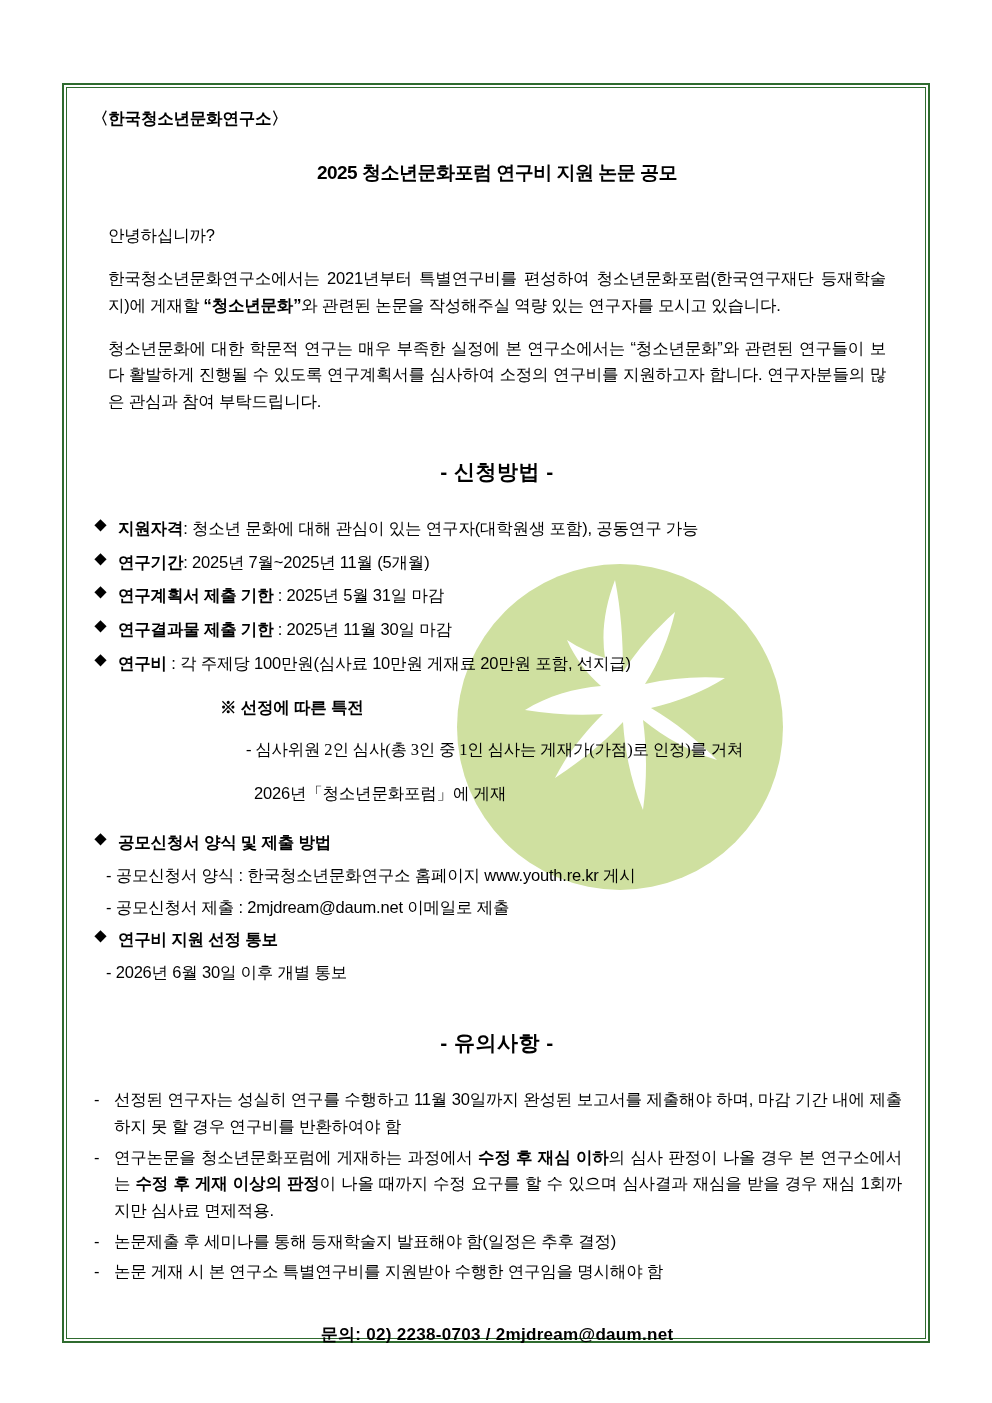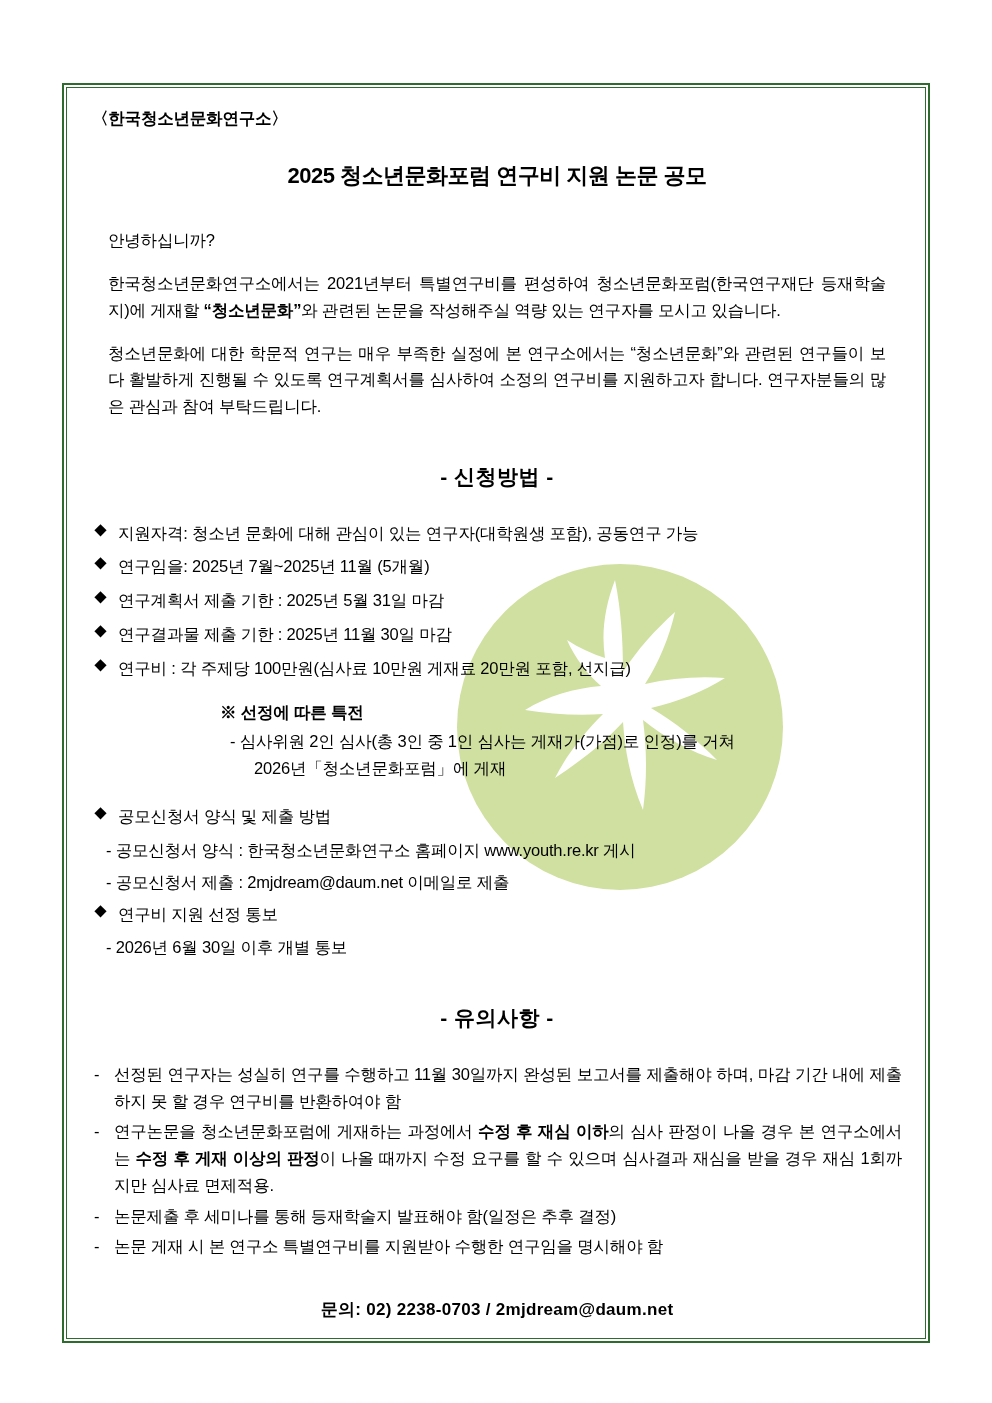--- a/index.html
+++ b/index.html
@@ -67,21 +67,21 @@
   }
 
   .org-name {
     font-size: 16.5px;
     font-weight: bold;
     margin: 0 0 26px 0;
   }
 
   .doc-title {
     text-align: center;
-    font-size: 22px;
+    font-size: 19px;
     font-weight: bold;
     margin: 0 0 34px 0;
     letter-spacing: -0.5px;
   }
 
   .para {
     margin: 16px;
     text-align: justify;
     text-justify: inter-word;
   }
@@ -104,30 +104,31 @@
     position: relative;
     padding-left: 26px;
     margin-bottom: 7px;
   }
   .bullet-list li .dia {
     position: absolute;
     left: 2px;
     top: 0;
     font-size: 13px;
   }
-  .lbl { font-weight: normal; text-align: center; }
+  .lbl { font-weight: bold; text-align: center; }
 
   .note-star {
     margin: 18px 0 2px 0;
     padding-left: 128px;
     font-weight: bold;
   }
   .note-sub {
-    margin: 0;
+    margin: 16px;
     padding-left: 138px;
+    font-family: Liberation Serif, serif;
   }
   .note-sub2 {
     margin: 0;
     padding-left: 162px;
   }
 
   .dash-line {
     margin: 0 0 5px 0;
     padding-left: 14px;
   }
@@ -190,21 +191,21 @@
     <p class="para greet">안녕하십니까?</p>
 
     <p class="para"><span>한국청소년문화연구소에서는 2021년부터 특별연구비를 편성하여 청소년문화포럼(한국연구재단 등재학술지)에 게재할 </span><span class="b">“청소년문화”</span><span>와 관련된 논문을 작성해주실 역량 있는 연구자를 모시고 있습니다.</span></p>
 
     <p class="para">청소년문화에 대한 학문적 연구는 매우 부족한 실정에 본 연구소에서는 “청소년문화”와 관련된 연구들이 보다 활발하게 진행될 수 있도록 연구계획서를 심사하여 소정의 연구비를 지원하고자 합니다. 연구자분들의 많은 관심과 참여 부탁드립니다.</p>
 
     <h2 class="section-head">- 신청방법 -</h2>
 
     <ul class="bullet-list">
       <li><span class="dia">◆</span><span class="lbl">지원자격</span><span>: 청소년 문화에 대해 관심이 있는 연구자(대학원생 포함), 공동연구 가능</span></li>
-      <li><span class="dia">◆</span><span class="lbl">연구임을</span><span>: 2025년 7월~2025년 11월 (5개월)</span></li>
+      <li><span class="dia">◆</span><span class="lbl">연구기간</span><span>: 2025년 7월~2025년 11월 (5개월)</span></li>
       <li><span class="dia">◆</span><span class="lbl">연구계획서 제출 기한</span><span> : 2025년  5월 31일 마감</span></li>
       <li><span class="dia">◆</span><span class="lbl">연구결과물 제출 기한</span><span> : 2025년 11월 30일 마감</span></li>
       <li><span class="dia">◆</span><span class="lbl">연구비</span><span> : 각 주제당 100만원(심사료 10만원 게재료 20만원 포함, 선지급)</span></li>
     </ul>
 
     <p class="note-star">※ 선정에 따른 특전</p>
     <p class="note-sub">- 심사위원 2인 심사(총 3인 중 1인 심사는 게재가(가점)로 인정)를 거쳐</p>
     <p class="note-sub2">2026년「청소년문화포럼」에 게재</p>
 
     <div class="spacer-lg"></div>

